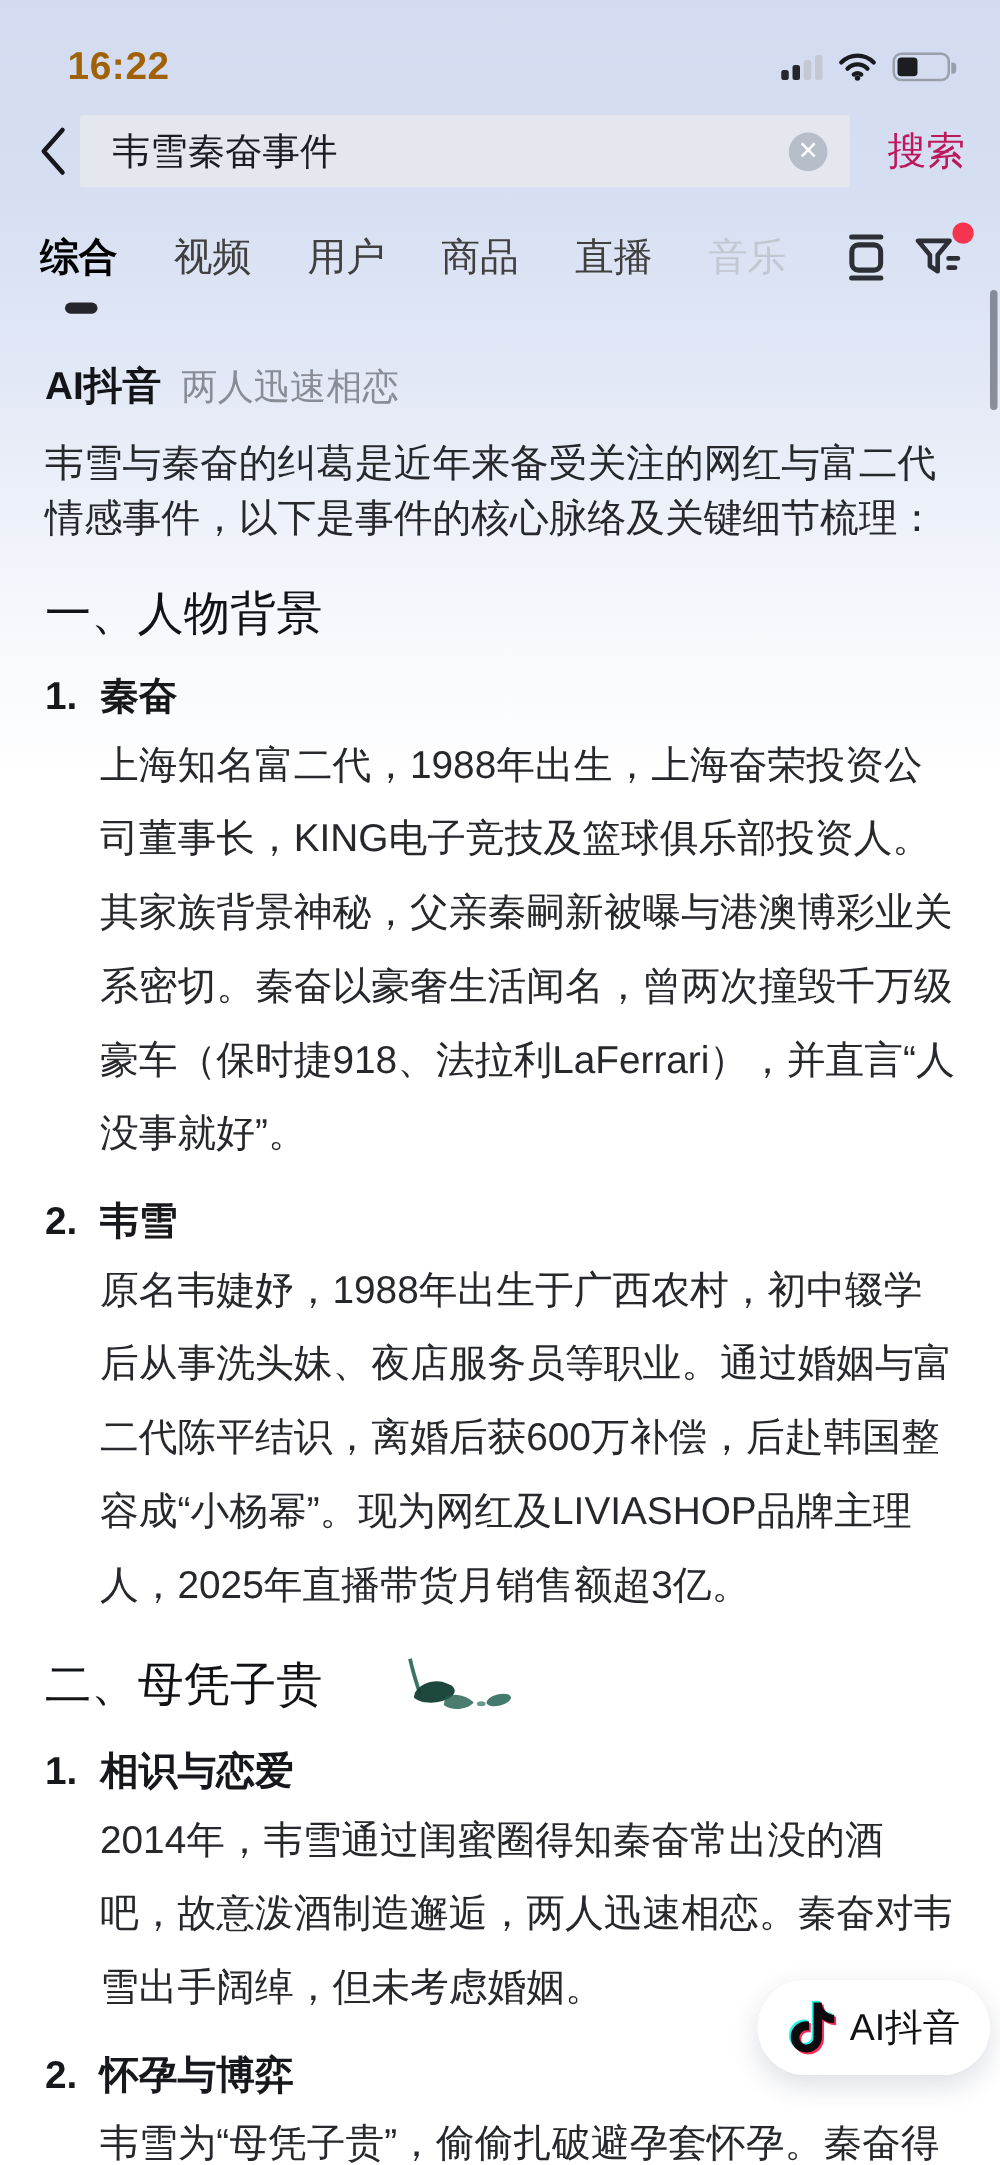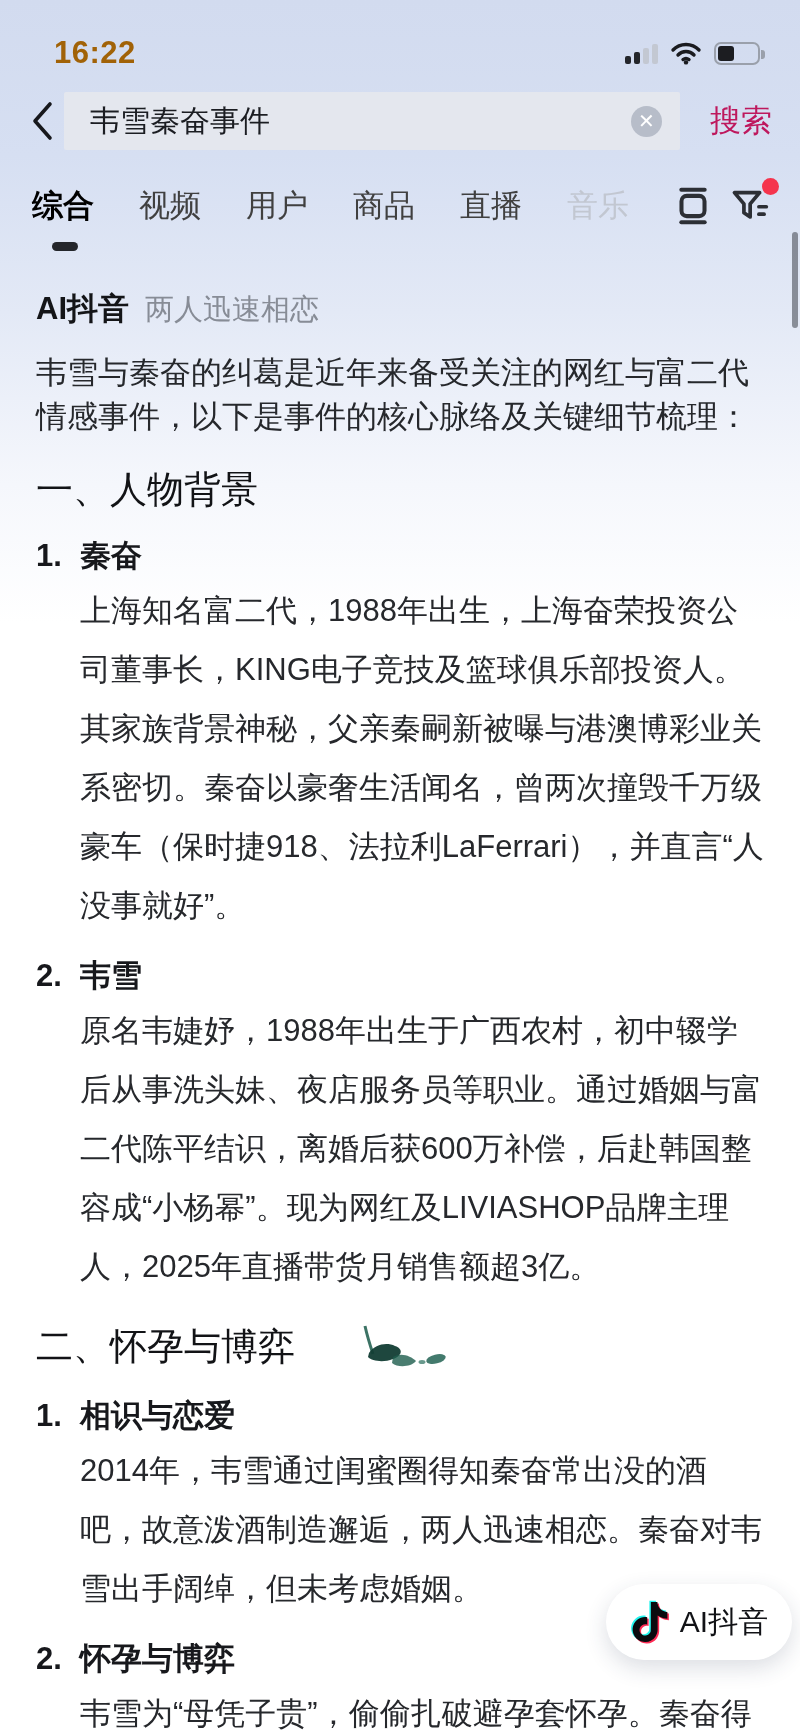--- a/index.html
+++ b/index.html
@@ -32,21 +32,21 @@
   .tab.active{color:#000;font-weight:700;}
   .tab.faded{color:#c2c7d1;}
   .tab-icons{margin-left:auto;display:flex;align-items:center;gap:18px;}
   .icon-btn{position:relative;display:flex;align-items:center;justify-content:center;}
   .red-dot{position:absolute;top:-8px;right:-9px;width:17px;height:17px;border-radius:50%;background:#f5344d;}
   .tab-indicator{width:26px;height:9px;border-radius:5px;background:#24262b;margin:14px 0 0 52px;}
   .ai-header{display:flex;align-items:baseline;margin:38px 36px 0 36px;line-height:40px;}
   .ai-brand{font-size:31px;font-weight:700;color:#141518;}
   .ai-sub{font-size:29px;color:#878c96;margin-left:16px;}
   .content{padding:0 36px;}
-  .intro{margin-top:22px;font-size:31px;line-height:44px;color:#26282c;}
+  .intro{margin-top:22px;font-size:31px;line-height:44px;color:#26282c;font-family:Liberation Mono, monospace;}
   .section-heading{margin-top:26px;font-size:37px;font-weight:400;line-height:50px;color:#121316;white-space:nowrap;}
   .smudge{display:inline-block;margin-left:48px;vertical-align:-16px;}
   .item{margin-top:21px;}
   .item-title-row{font-size:31px;font-weight:700;line-height:40px;color:#17181c;}
   .item-num{display:inline-block;width:44px;}
   .item-title{}
   .item-body{margin-left:44px;margin-top:5px;font-size:31px;line-height:59px;color:#26282c;}
   .scroll-thumb{position:absolute;right:2px;top:232px;width:6px;height:96px;border-radius:3px;background:rgba(62,66,74,.55);}
   .ai-fab{position:absolute;left:606px;top:1584px;width:186px;height:76px;background:#ffffff;border-radius:38px;box-shadow:0 8px 22px rgba(40,50,80,.16);display:flex;align-items:center;justify-content:center;gap:10px;}
   .ai-fab-label{font-size:30px;color:#111216;font-weight:500;}
@@ -131,21 +131,21 @@
   <div>
       <div class="section-heading"><span>一、人物背景</span></div>
       <div class="item">
         <div class="item-title-row"><span class="item-num">1.</span><span class="item-title">秦奋</span></div>
         <div class="item-body">上海知名富二代，1988年出生，上海奋荣投资公司董事长，KING电子竞技及篮球俱乐部投资人。其家族背景神秘，父亲秦嗣新被曝与港澳博彩业关系密切。秦奋以豪奢生活闻名，曾两次撞毁千万级豪车（保时捷918、法拉利LaFerrari），并直言“人没事就好”。</div>
       </div>
       <div class="item">
         <div class="item-title-row"><span class="item-num">2.</span><span class="item-title">韦雪</span></div>
         <div class="item-body">原名韦婕妤，1988年出生于广西农村，初中辍学后从事洗头妹、夜店服务员等职业。通过婚姻与富二代陈平结识，离婚后获600万补偿，后赴韩国整容成“小杨幂”。现为网红及LIVIASHOP品牌主理人，2025年直播带货月销售额超3亿。</div>
       </div>
-      <div class="section-heading"><span>二、怀孕与博弈</span>
+      <div class="section-heading"><span>二、母凭子贵</span>
   <span class="smudge">
     <svg width="108" height="52" viewBox="0 0 108 52">
       <path d="M12 3 C14 12 17 22 20 31" stroke="#1a5a4a" stroke-width="3" fill="none" opacity="0.85"></path>
       <path d="M16 30 C22 21 34 19 42 23 C51 26 49 33 40 36 C30 40 19 38 15 34 Z" fill="#123d34" opacity="0.95"></path>
       <path d="M40 34 C48 29 58 33 63 38 C58 44 45 45 39 40 Z" fill="#1d5c4c" opacity="0.8"></path>
       <ellipse cx="83" cy="36" rx="10" ry="4.5" fill="#226353" opacity="0.85" transform="rotate(-14 83 36)"></ellipse>
       <ellipse cx="69" cy="39" rx="3.5" ry="2" fill="#2a6e5d" opacity="0.7"></ellipse>
     </svg>
   </span>
 </div>

